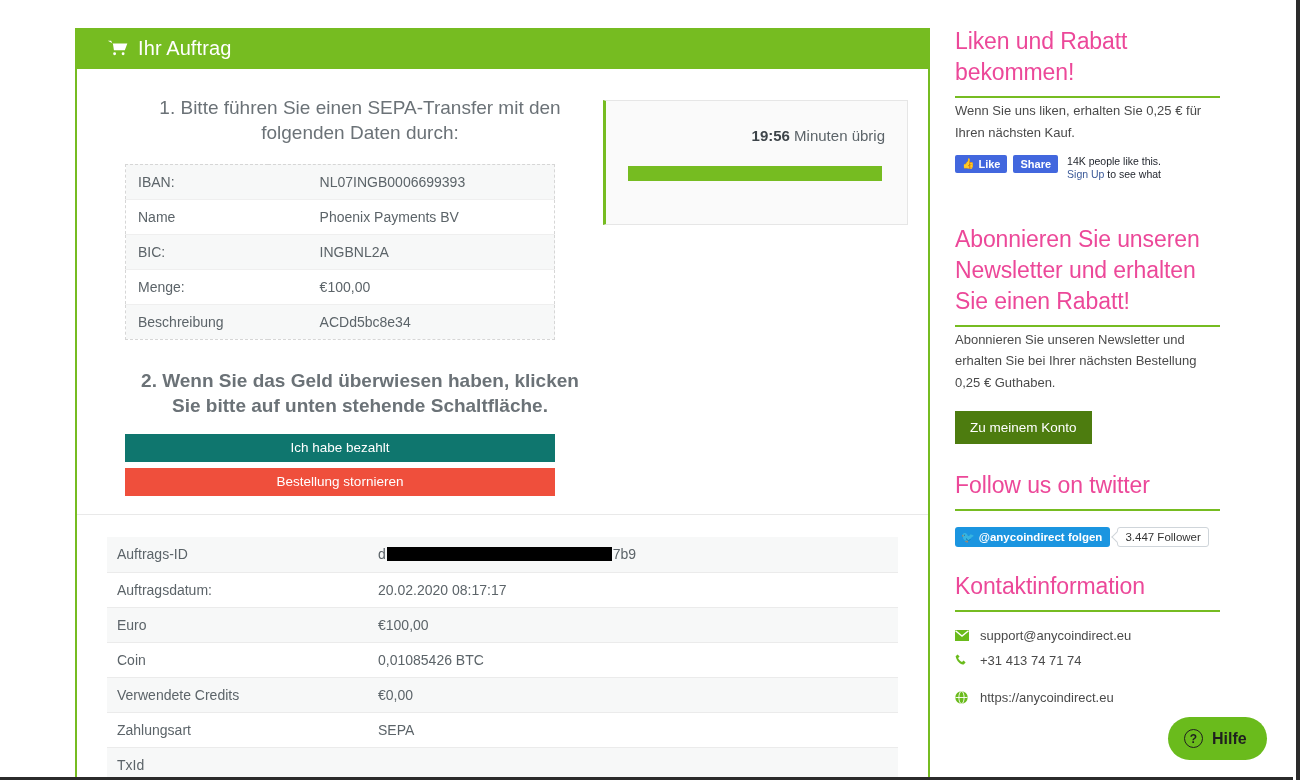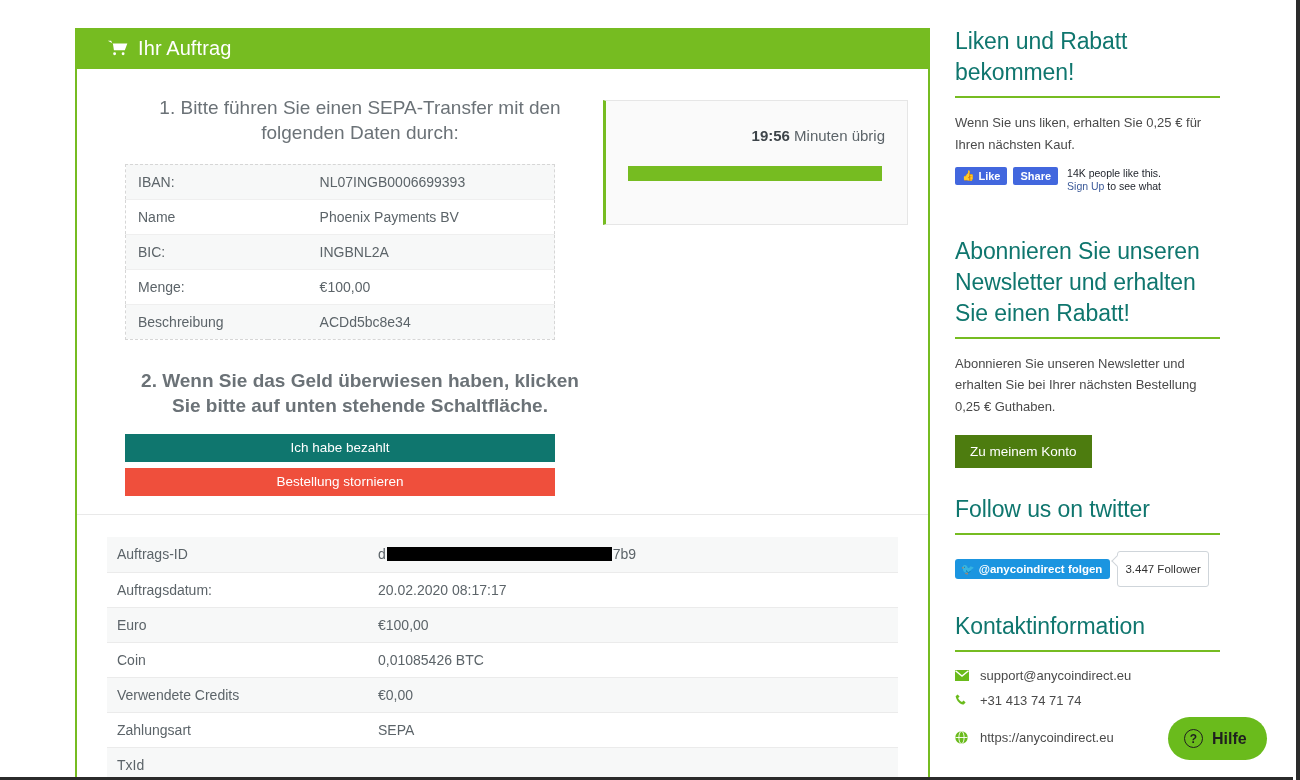--- a/index.html
+++ b/index.html
@@ -170,35 +170,35 @@
 
   
   .sidebar {
     position: absolute;
     left: 955px;
     top: 26px;
     width: 270px;
   }
   .side-h {
     font-size: 23px;
-    color: #0f766e;
+    color: #ec4899;
     font-weight: 400;
     line-height: 1.35;
     letter-spacing: -0.1px;
   }
   .side-rule {
     border-top: 2px solid #76bc21;
     margin-top: 8px;
     width: 265px;
   }
   .side-p {
     font-size: 13px;
     color: #4a4a4a;
     line-height: 1.66;
-    margin-top: 14px;
+    margin-top: 2px;
     font-family: "Liberation Sans", sans-serif;
   }
 
   
   .fb-widget {
     display: flex;
     align-items: flex-start;
     margin-top: 12px;
   }
   .fb-btn {
@@ -257,21 +257,21 @@
   }
   .tw-btn .bird { margin-right: 4px; font-size: 11px; }
   .tw-count {
     position: relative;
     margin-left: 7px;
     border: 1px solid #cfd5da;
     border-radius: 3px;
     background: #fff;
     font-size: 11.5px;
     color: #333;
-    height: 36px;
+    height: 20px;
     line-height: 18px;
     padding: 0 7px;
     display: inline-flex;
     align-items: center;
   }
   .tw-count::before {
     content: "";
     position: absolute;
     left: -5px; top: 5px;
     width: 7px; height: 7px;

